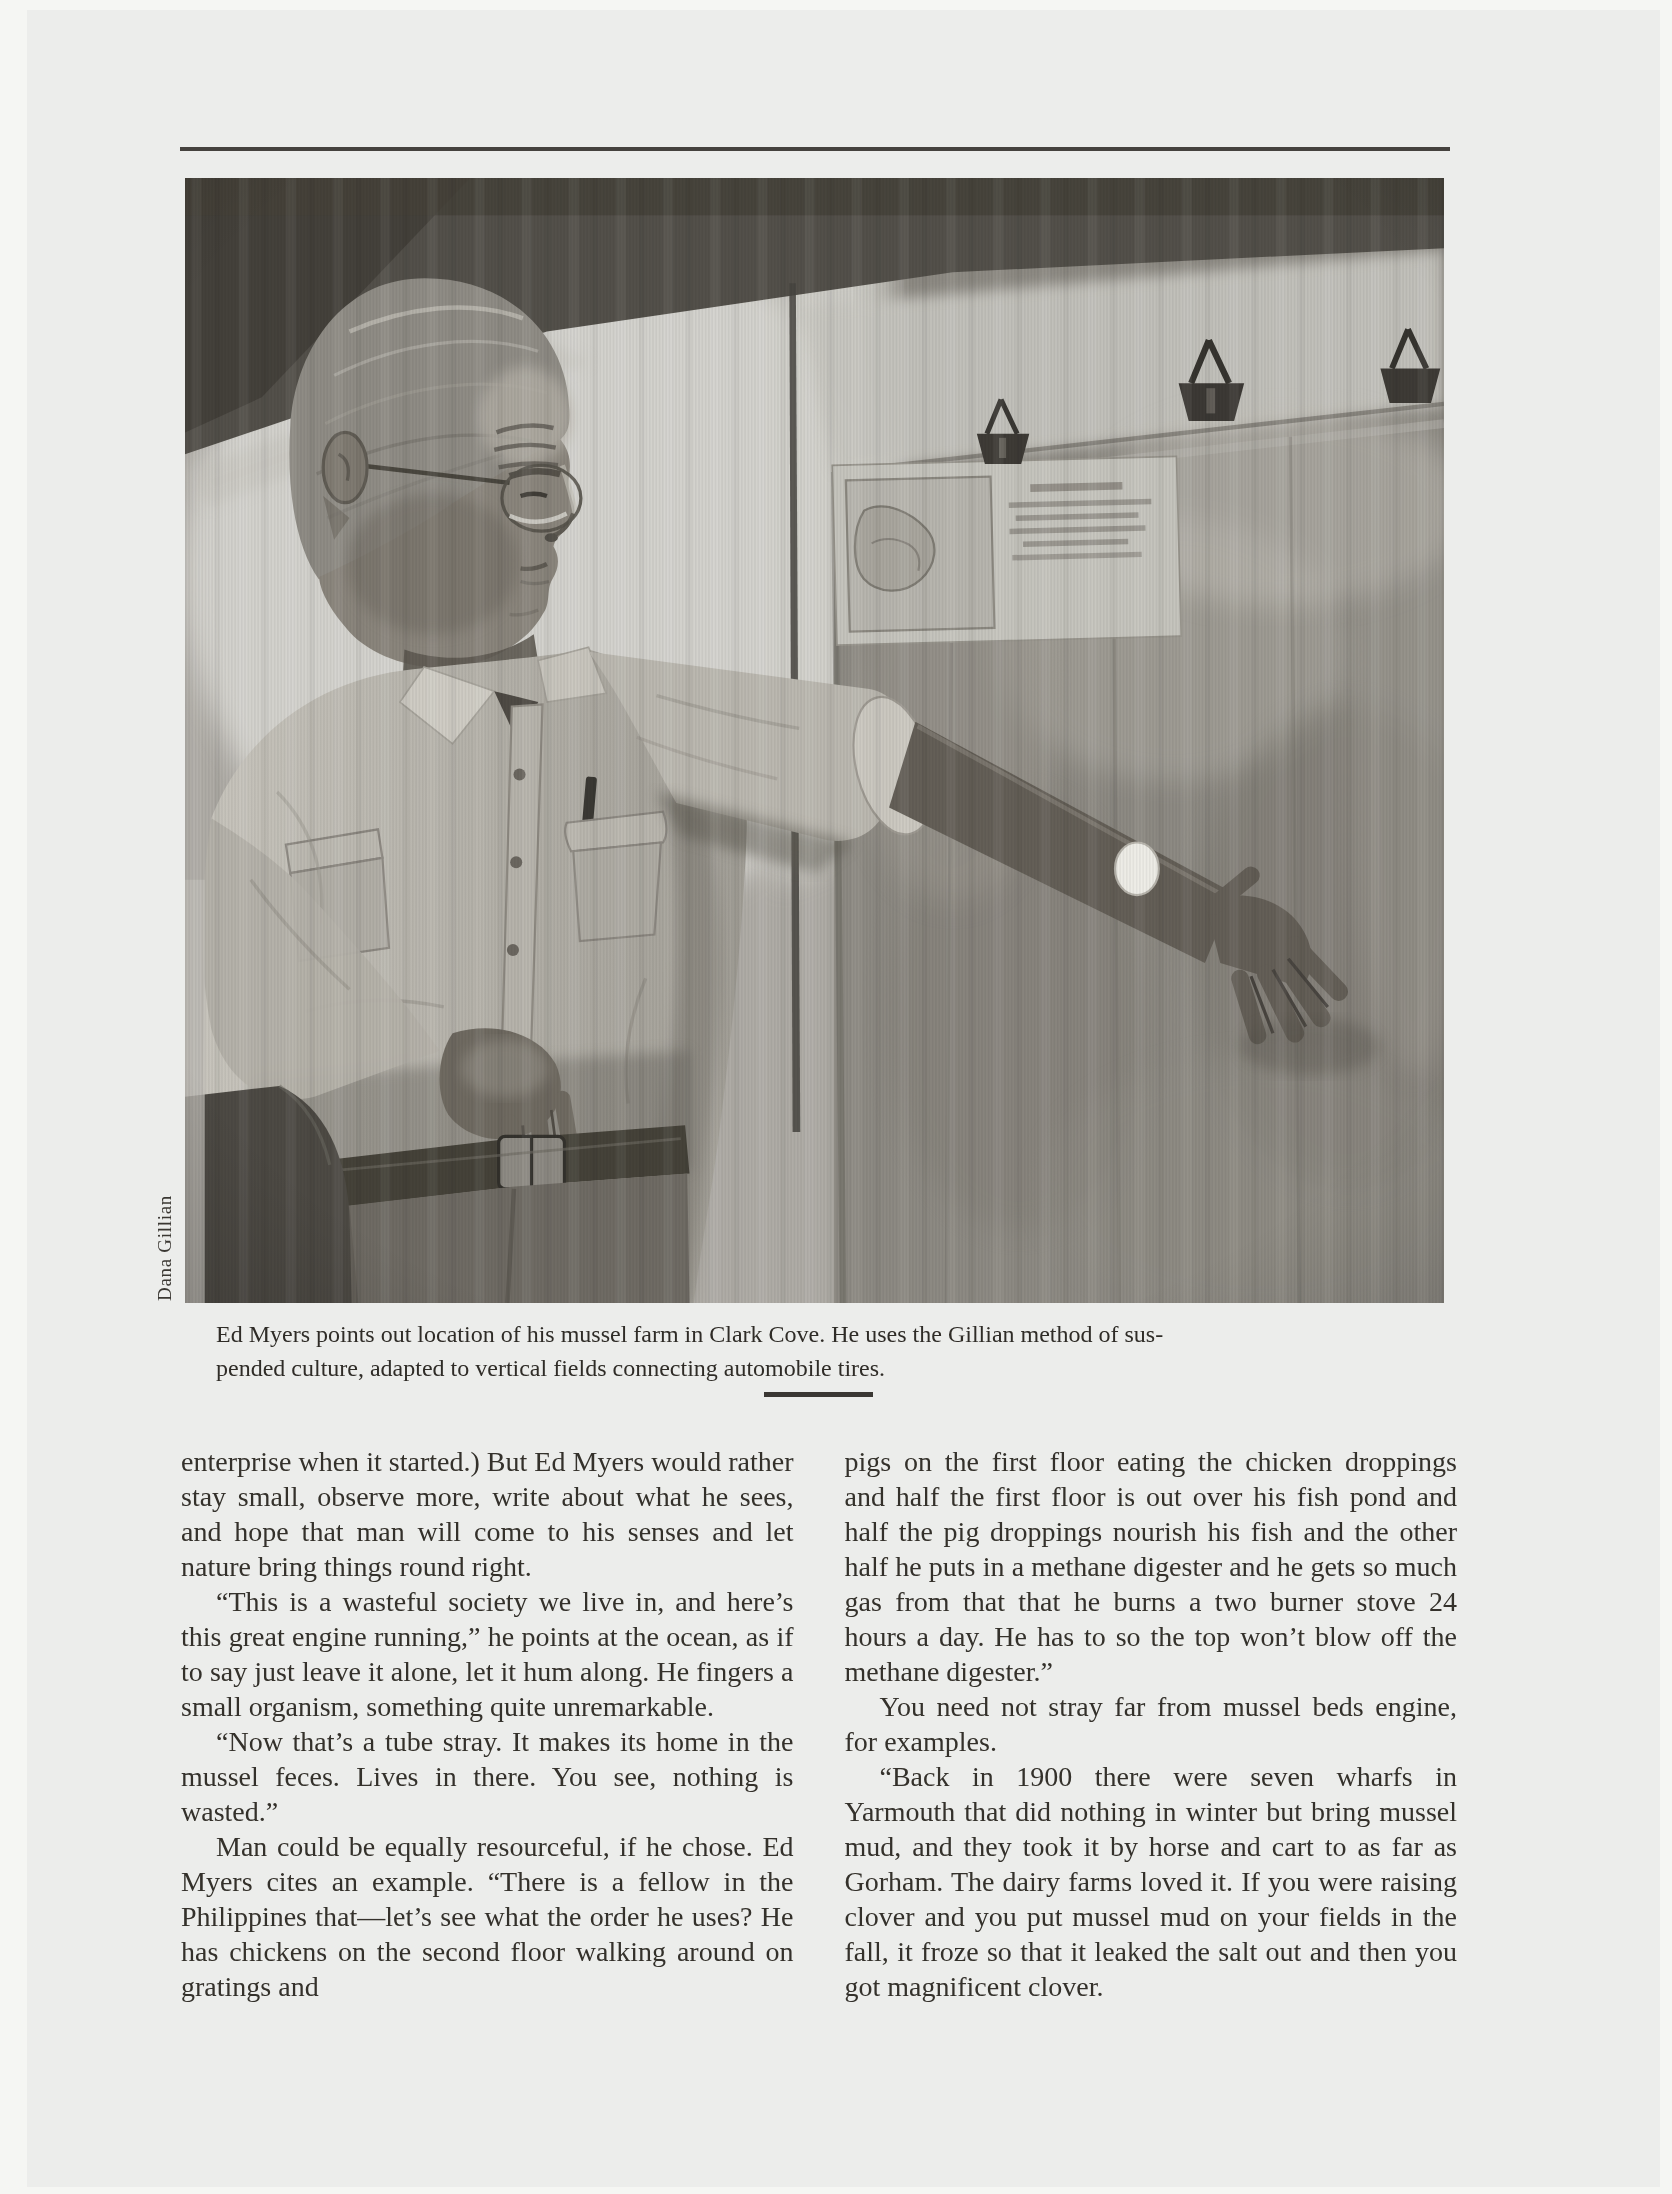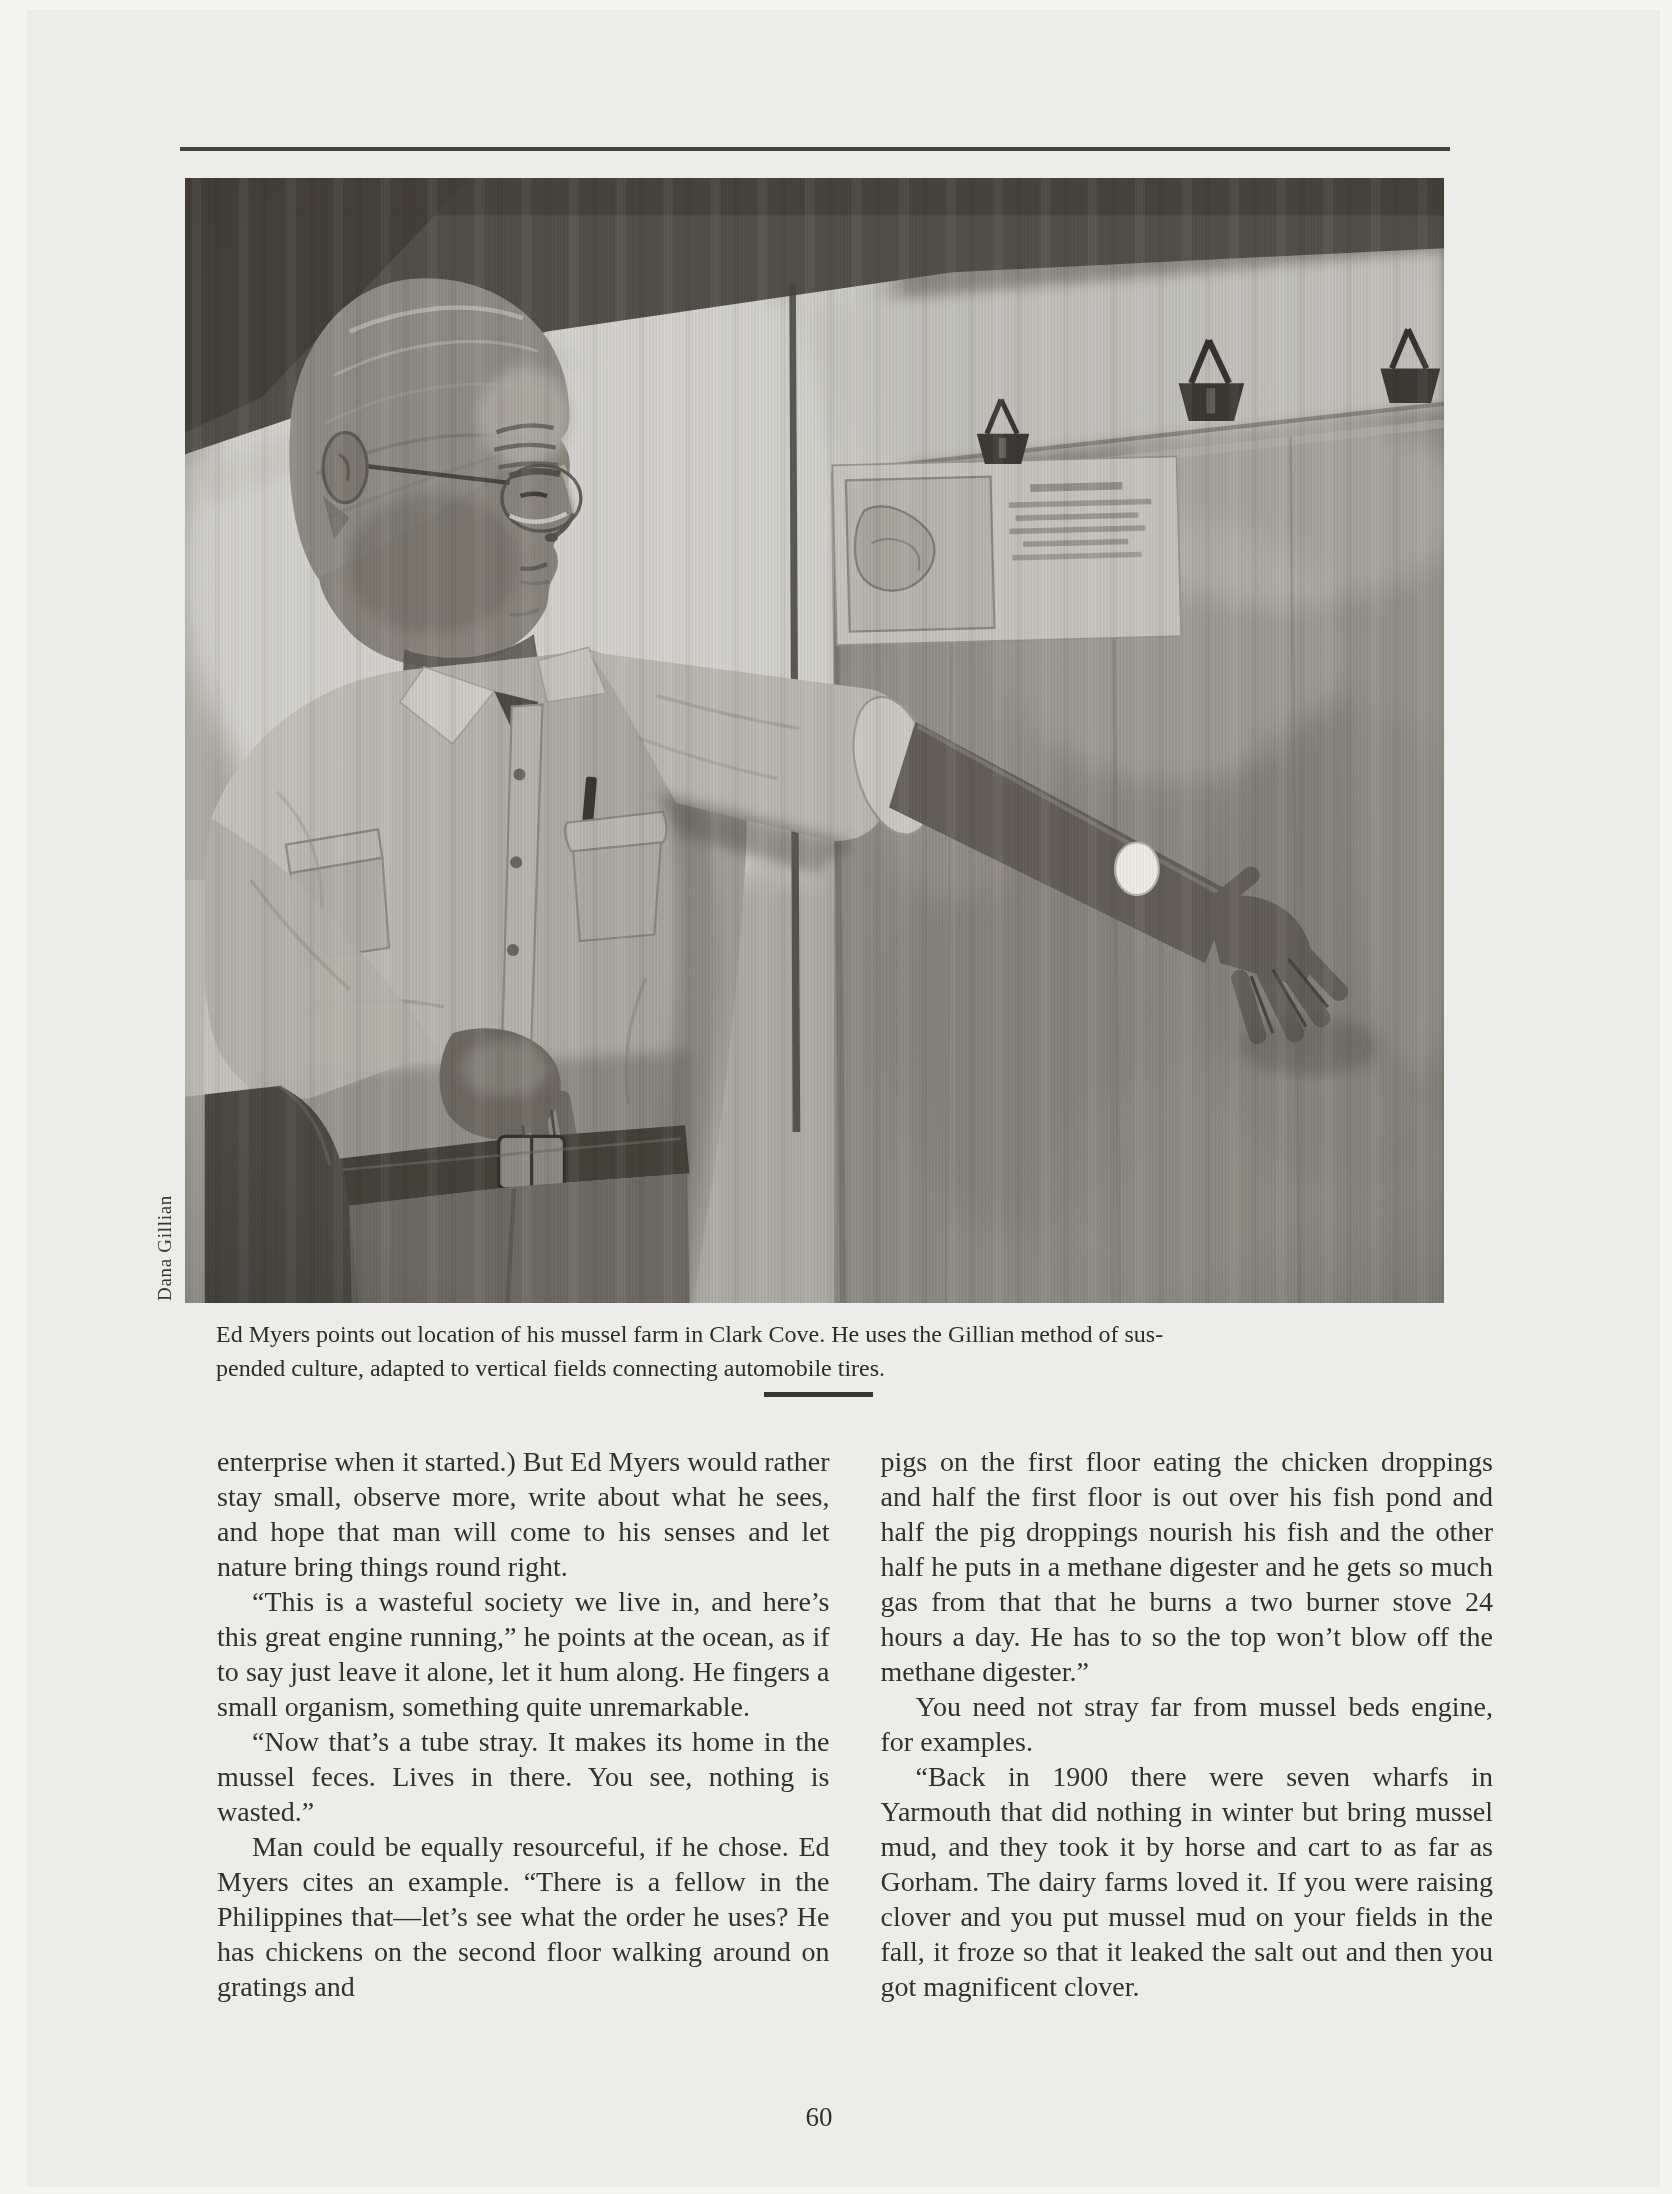--- a/index.html
+++ b/index.html
@@ -59,21 +59,20 @@
     width: 109px; height: 4.8px;
     background: #3a3733;
   }
 
   .columns {
     position: absolute;
     left: 181px; top: 1444px;
     width: 1276px;
     display: flex;
     gap: 51px;
-    margin-left: 36px;
   }
   .col { width: 613px; }
   .col p {
     margin: 0;
     font-size: 28px;
     line-height: 35px;
     text-align: justify;
     hyphens: none;
     color: #34312b;
   }
@@ -304,16 +303,15 @@
       <p class="ind">“Now that’s a tube stray. It makes its home in the mussel feces. Lives in there. You see, nothing is wasted.”</p>
       <p class="ind">Man could be equally resourceful, if he chose. Ed Myers cites an example. “There is a fellow in the Philippines that—let’s see what the order he uses? He has chickens on the second floor walking around on gratings and</p>
     </div>
     <div class="col">
       <p>pigs on the first floor eating the chicken droppings and half the first floor is out over his fish pond and half the pig droppings nourish his fish and the other half he puts in a methane digester and he gets so much gas from that that he burns a two burner stove 24 hours a day. He has to so the top won’t blow off the methane digester.”</p>
       <p class="ind">You need not stray far from mussel beds engine, for examples.</p>
       <p class="ind">“Back in 1900 there were seven wharfs in Yarmouth that did nothing in winter but bring mussel mud, and they took it by horse and cart to as far as Gorham. The dairy farms loved it. If you were raising clover and you put mussel mud on your fields in the fall, it froze so that it leaked the salt out and then you got magnificent clover.</p>
     </div>
   </div>
 
-  <div class="page-number">60</div>
 
 </div>
 
 
 </body></html>

